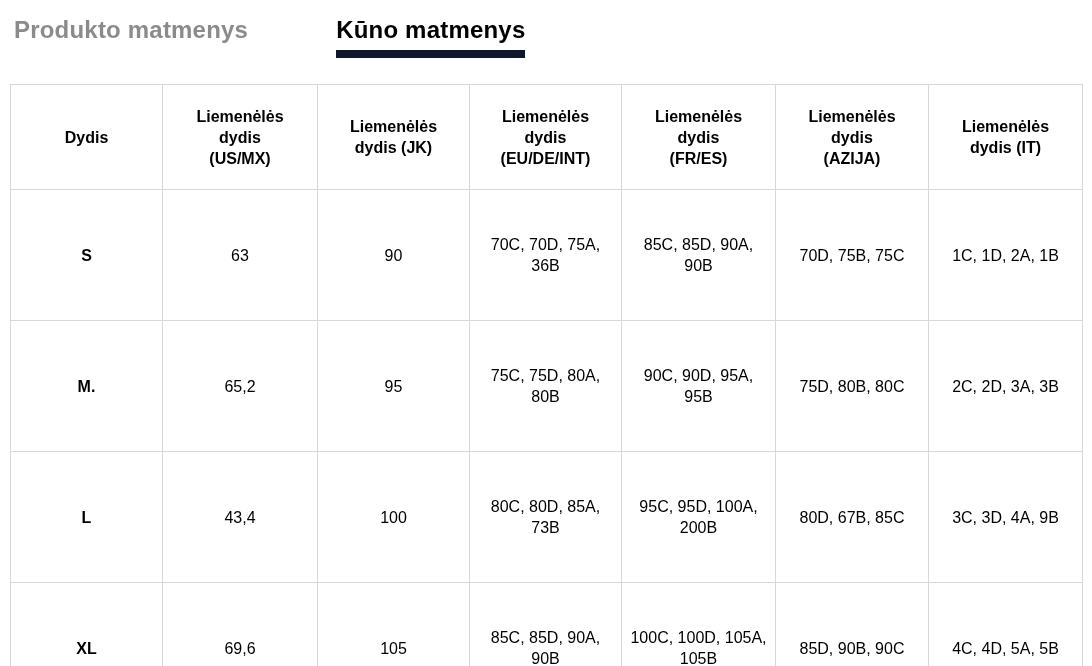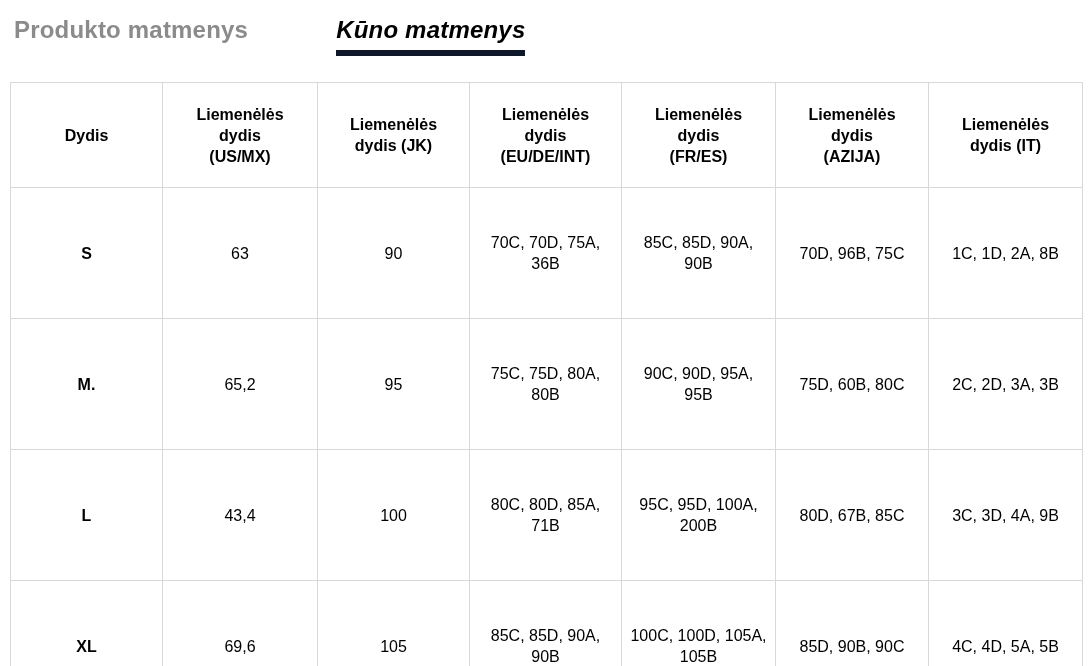--- a/index.html
+++ b/index.html
@@ -32,22 +32,21 @@
     letter-spacing: 0.2px;
     padding-bottom: 6px;
     cursor: pointer;
     user-select: none;
   }
   .tab.inactive {
     color: #8b8b8b;
   }
   .tab.active {
     color: #000000;
-    border-bottom: 6px solid #0f172a;
-    font-style: italic;
+    border-bottom: 8px solid #0f172a;
   }
   .table-wrap {
     margin: 26px 10px 0 10px;
   }
   table.size-table {
     border-collapse: collapse;
     width: 1072px;
     table-layout: fixed;
   }
   table.size-table th,
@@ -138,37 +137,37 @@
           </th>
         </tr>
       </thead>
       <tbody>
         <tr>
           <td class="size-cell">S</td>
           <td>63</td>
           <td>90</td>
           <td>70C, 70D, 75A, 36B</td>
           <td>85C, 85D, 90A, 90B</td>
-          <td>70D, 96B, 75C</td>
-          <td>1C, 1D, 2A, 8B</td>
+          <td>70D, 75B, 75C</td>
+          <td>1C, 1D, 2A, 1B</td>
         </tr>
         <tr>
           <td class="size-cell">M.</td>
           <td>65,2</td>
           <td>95</td>
           <td>75C, 75D, 80A, 80B</td>
           <td>90C, 90D, 95A, 95B</td>
-          <td>75D, 60B, 80C</td>
+          <td>75D, 80B, 80C</td>
           <td>2C, 2D, 3A, 3B</td>
         </tr>
         <tr>
           <td class="size-cell">L</td>
           <td>43,4</td>
           <td>100</td>
-          <td>80C, 80D, 85A, 71B</td>
+          <td>80C, 80D, 85A, 73B</td>
           <td>95C, 95D, 100A, 200B</td>
           <td>80D, 67B, 85C</td>
           <td>3C, 3D, 4A, 9B</td>
         </tr>
         <tr>
           <td class="size-cell">XL</td>
           <td>69,6</td>
           <td>105</td>
           <td>85C, 85D, 90A, 90B</td>
           <td>100C, 100D, 105A, 105B</td>

